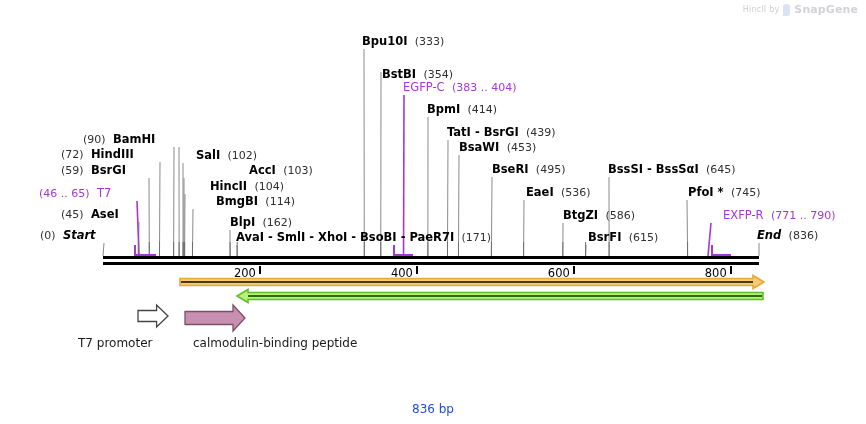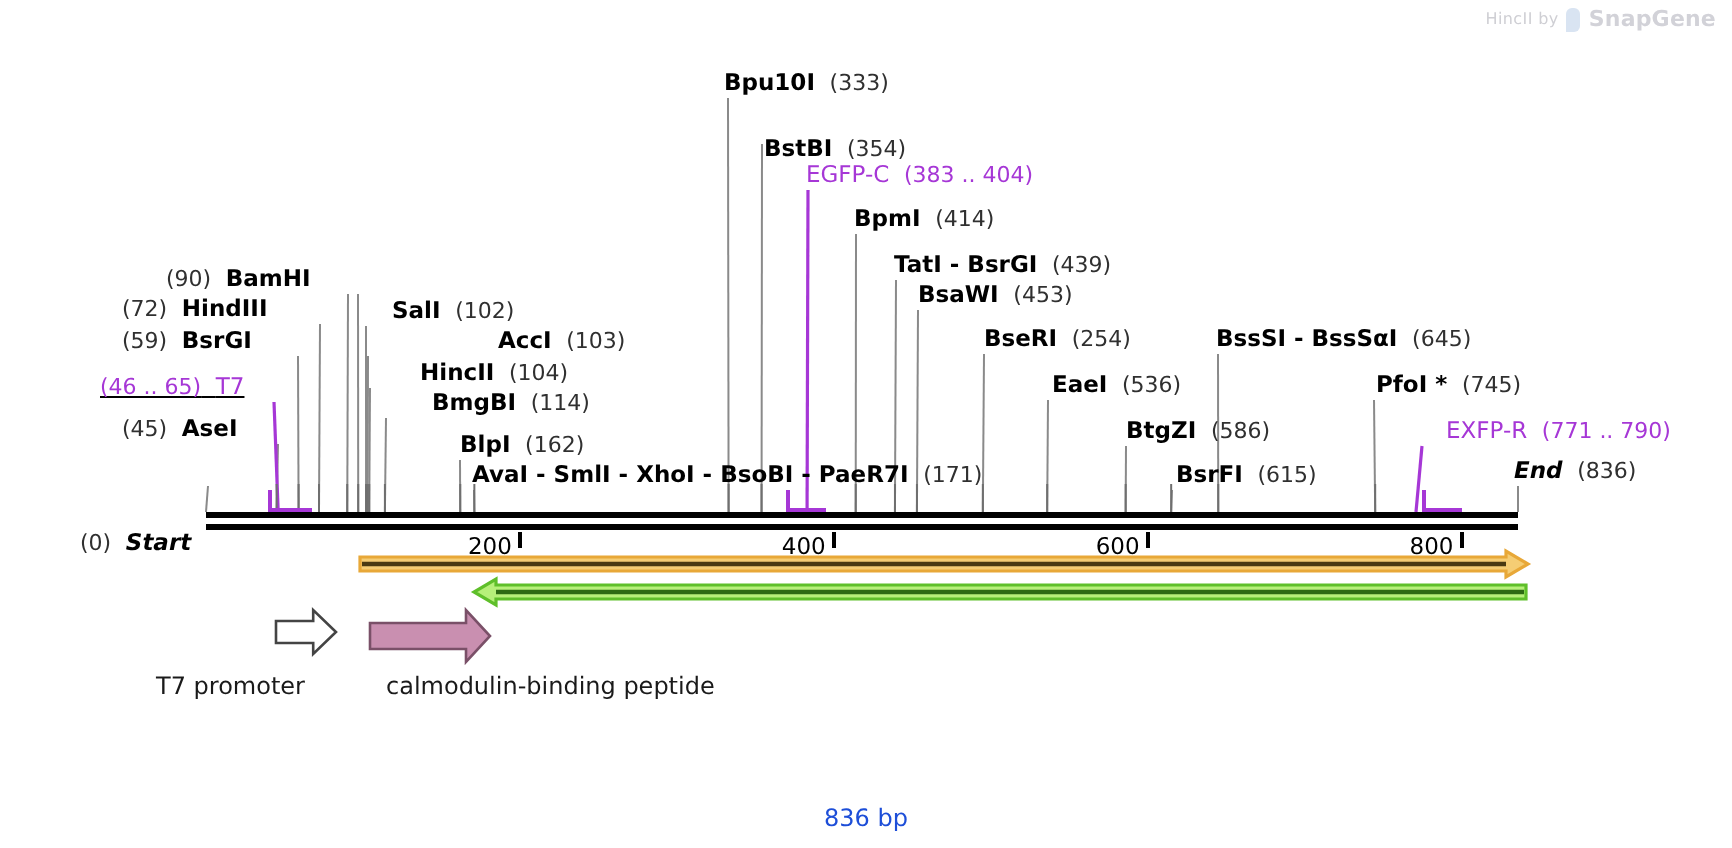--- a/index.html
+++ b/index.html
@@ -127,39 +127,39 @@
       <line x1="458.46411483253587" y1="242" x2="458.46411483253587" y2="256" stroke="#6f6f6f" stroke-width="1"></line>
       <line x1="491.4210526315789" y1="242" x2="491.4210526315789" y2="256" stroke="#6f6f6f" stroke-width="1"></line>
       <line x1="523.5933014354067" y1="242" x2="523.5933014354067" y2="256" stroke="#6f6f6f" stroke-width="1"></line>
       <line x1="562.8277511961724" y1="242" x2="562.8277511961724" y2="256" stroke="#6f6f6f" stroke-width="1"></line>
       <line x1="585.5837320574162" y1="242" x2="585.5837320574162" y2="256" stroke="#6f6f6f" stroke-width="1"></line>
       <line x1="609.1244019138755" y1="242" x2="609.1244019138755" y2="256" stroke="#6f6f6f" stroke-width="1"></line>
       <line x1="687.5933014354067" y1="242" x2="687.5933014354067" y2="256" stroke="#6f6f6f" stroke-width="1"></line>
     </svg>
 
   <div class="abs" id="label-layer" style="left:0;top:0;width:866px;height:424px;">
-      <div class="lbl abs" style="left: 40px; top: 229px; margin-top: 36px;"><span class="pos">(0)</span>&nbsp;&nbsp;<span class="name ital">Start</span></div>
+      <div class="lbl abs" style="left: 40px; top: 229px;"><span class="pos">(0)</span>&nbsp;&nbsp;<span class="name ital">Start</span></div>
       <div class="lbl abs" style="left: 61px; top: 208px;"><span class="pos">(45)</span>&nbsp;&nbsp;<span class="name">AseI</span></div>
-      <div class="lbl abs feat" style="left: 50px; top: 187px; text-decoration: underline;"><span class="pos">(46 .. 65)</span>&nbsp;&nbsp;<span class="name">T7</span></div>
+      <div class="lbl abs feat" style="left: 39px; top: 187px;"><span class="pos">(46 .. 65)</span>&nbsp;&nbsp;<span class="name">T7</span></div>
       <div class="lbl abs" style="left: 61px; top: 164px;"><span class="pos">(59)</span>&nbsp;&nbsp;<span class="name">BsrGI</span></div>
       <div class="lbl abs" style="left: 61px; top: 148px;"><span class="pos">(72)</span>&nbsp;&nbsp;<span class="name">HindIII</span></div>
       <div class="lbl abs" style="left: 83px; top: 133px;"><span class="pos">(90)</span>&nbsp;&nbsp;<span class="name">BamHI</span></div>
       <div class="lbl abs" style="left: 196px; top: 149px;"><span class="name">SalI</span>&nbsp;&nbsp;<span class="pos">(102)</span></div>
       <div class="lbl abs" style="left: 203px; top: 164px; margin-left: 46px;"><span class="name">AccI</span>&nbsp;&nbsp;<span class="pos">(103)</span></div>
       <div class="lbl abs" style="left: 210px; top: 180px;"><span class="name">HincII</span>&nbsp;&nbsp;<span class="pos">(104)</span></div>
       <div class="lbl abs" style="left: 216px; top: 195px;"><span class="name">BmgBI</span>&nbsp;&nbsp;<span class="pos">(114)</span></div>
       <div class="lbl abs" style="left: 230px; top: 216px;"><span class="name">BlpI</span>&nbsp;&nbsp;<span class="pos">(162)</span></div>
       <div class="lbl abs" style="left: 236px; top: 231px;"><span class="name">AvaI  -  SmlI  -  XhoI  -  BsoBI  -  PaeR7I</span>&nbsp;&nbsp;<span class="pos">(171)</span></div>
       <div class="lbl abs" style="left: 362px; top: 35px;"><span class="name">Bpu10I</span>&nbsp;&nbsp;<span class="pos">(333)</span></div>
       <div class="lbl abs" style="left: 382px; top: 68px;"><span class="name">BstBI</span>&nbsp;&nbsp;<span class="pos">(354)</span></div>
       <div class="lbl abs feat" style="left: 403px; top: 81px;"><span class="name">EGFP-C</span>&nbsp;&nbsp;<span class="pos">(383 .. 404)</span></div>
       <div class="lbl abs" style="left: 427px; top: 103px;"><span class="name">BpmI</span>&nbsp;&nbsp;<span class="pos">(414)</span></div>
       <div class="lbl abs" style="left: 447px; top: 126px;"><span class="name">TatI  -  BsrGI</span>&nbsp;&nbsp;<span class="pos">(439)</span></div>
       <div class="lbl abs" style="left: 459px; top: 141px;"><span class="name">BsaWI</span>&nbsp;&nbsp;<span class="pos">(453)</span></div>
-      <div class="lbl abs" style="left: 492px; top: 163px;"><span class="name">BseRI</span>&nbsp;&nbsp;<span class="pos">(254)</span></div>
+      <div class="lbl abs" style="left: 492px; top: 163px;"><span class="name">BseRI</span>&nbsp;&nbsp;<span class="pos">(495)</span></div>
       <div class="lbl abs" style="left: 526px; top: 186px;"><span class="name">EaeI</span>&nbsp;&nbsp;<span class="pos">(536)</span></div>
       <div class="lbl abs" style="left: 563px; top: 209px;"><span class="name">BtgZI</span>&nbsp;&nbsp;<span class="pos">(586)</span></div>
       <div class="lbl abs" style="left: 588px; top: 231px;"><span class="name">BsrFI</span>&nbsp;&nbsp;<span class="pos">(615)</span></div>
       <div class="lbl abs" style="left: 608px; top: 163px;"><span class="name">BssSI  -  BssSαI</span>&nbsp;&nbsp;<span class="pos">(645)</span></div>
       <div class="lbl abs" style="left: 688px; top: 186px;"><span class="name">PfoI *</span>&nbsp;&nbsp;<span class="pos">(745)</span></div>
       <div class="lbl abs feat" style="left: 723px; top: 209px;"><span class="name">EXFP-R</span>&nbsp;&nbsp;<span class="pos">(771 .. 790)</span></div>
       <div class="lbl abs" style="left: 757px; top: 229px;"><span class="name ital">End</span>&nbsp;&nbsp;<span class="pos">(836)</span></div>
     </div>
 
   <div class="abs" id="seq-line"></div>

